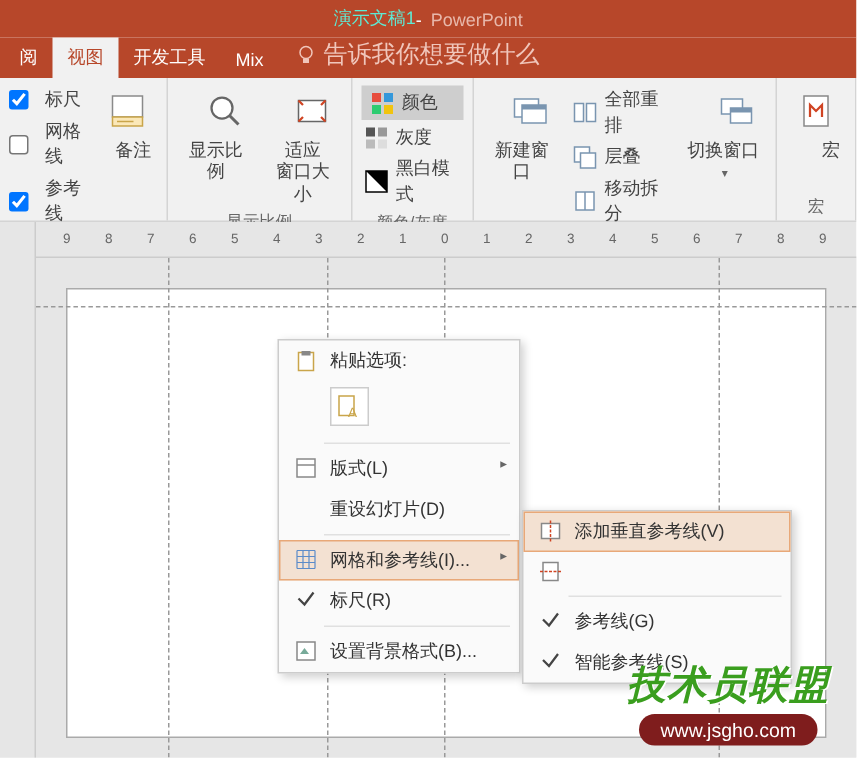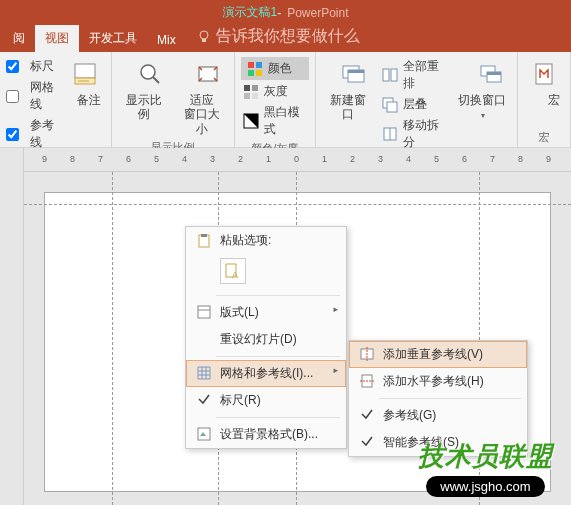--- a/index.html
+++ b/index.html
@@ -56,21 +56,21 @@
 .menu-item .menu-label { flex: 1; }
 .menu-item .submenu-arrow { font-size: 9px; color: #666; }
 .menu-separator { height: 1px; background: #e0e0e0; margin: 3px 6px 3px 30px; }
 .menu-header { padding: 5px 8px; display: flex; align-items: center; }
 .menu-header .menu-icon { width: 20px; margin-right: 6px; display: flex; justify-content: center; }
 .paste-options { padding: 4px 8px 8px 34px; }
 .paste-opt-btn { width: 26px; height: 26px; border: 1px solid #ccc; background: #fff; display: inline-flex; align-items: center; justify-content: center; cursor: pointer; }
 
 .watermark { position: absolute; right: 18px; bottom: 8px; text-align: center; z-index: 200; }
 .wm-text { font-size: 26px; font-weight: bold; color: #3a9e1e; font-style: italic; letter-spacing: 1px; text-shadow: 1px 1px 0 #fff; }
-.wm-url { background: #000000; color: #fff; font-size: 13px; padding: 3px 14px; border-radius: 12px; margin-top: 2px; display: inline-block; }
+.wm-url { background: #7f1d1d; color: #fff; font-size: 13px; padding: 3px 14px; border-radius: 12px; margin-top: 2px; display: inline-block; }
 
 svg { display: block; }
 </style>
 </head>
 <body>
 
 <div class="title-bar">
   <span class="doc-title">演示文稿1</span>
   <span> - </span>
   <span class="app-title">PowerPoint</span>
@@ -369,21 +369,20 @@
       </span>
     <span class="menu-label">添加垂直参考线(V)</span>
   </div>
   <div class="menu-item">
     <span class="menu-icon">
         <svg width="16" height="16">
           <rect x="3" y="2" width="10" height="12" fill="#fff" stroke="#888"></rect>
           <line x1="1" y1="8" x2="15" y2="8" stroke="#d04423" stroke-dasharray="2 1"></line>
         </svg>
       </span>
-    <span class="menu-label">添加水平参考线(H)</span>
   </div>
   <div class="menu-separator"></div>
   <div class="menu-item">
     <span class="menu-icon">
         <svg width="14" height="14">
           <path d="M2 7 L6 11 L12 3" fill="none" stroke="#444" stroke-width="1.5"></path>
         </svg>
       </span>
     <span class="menu-label">参考线(G)</span>
   </div>

